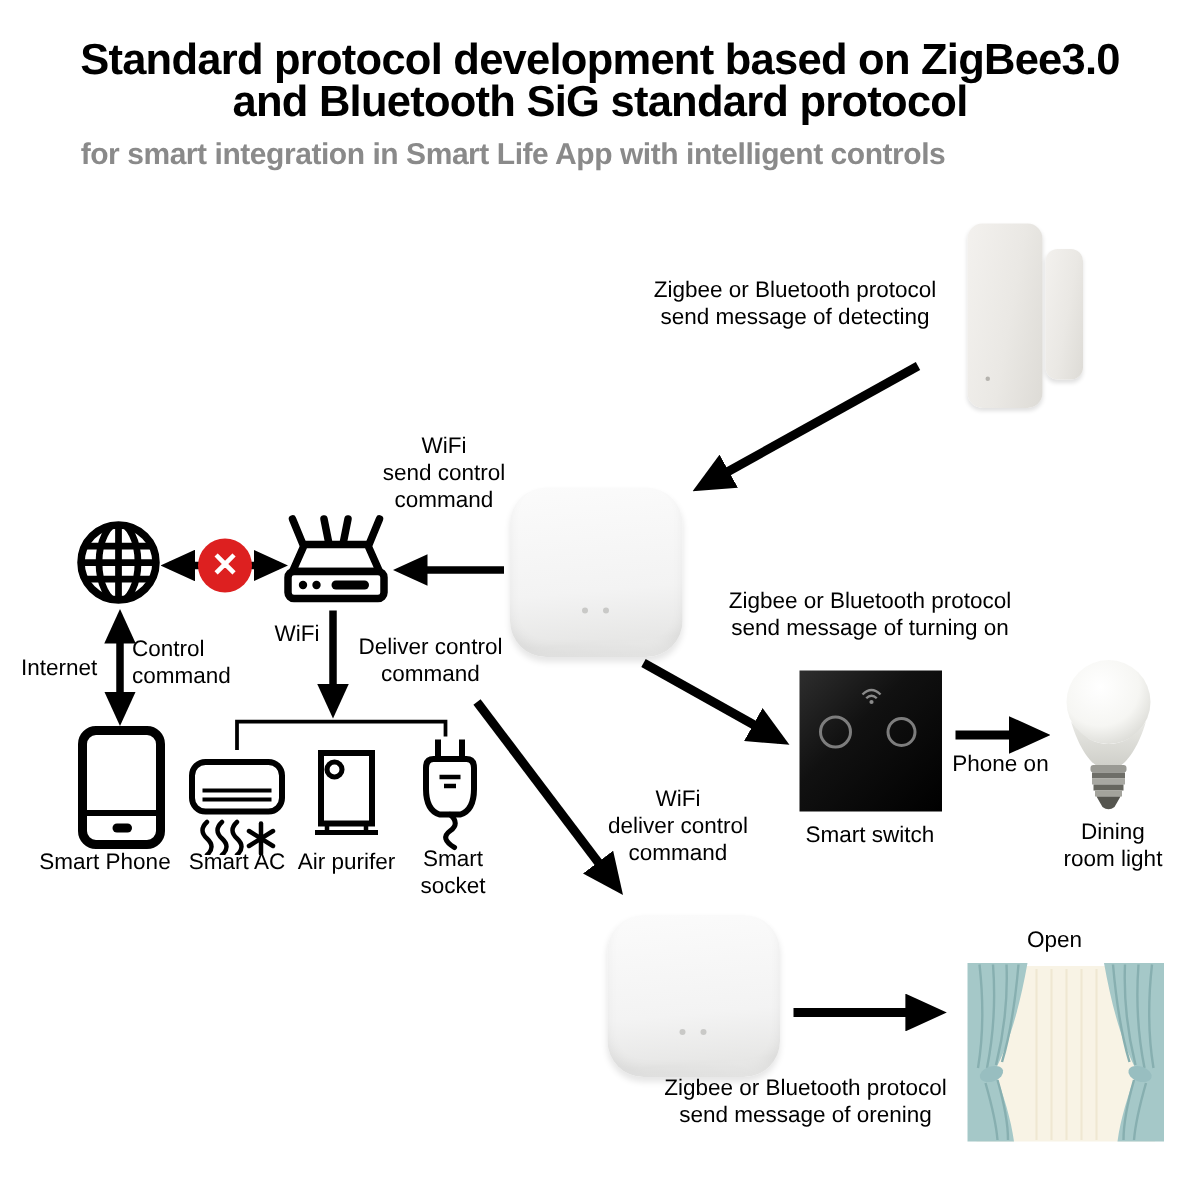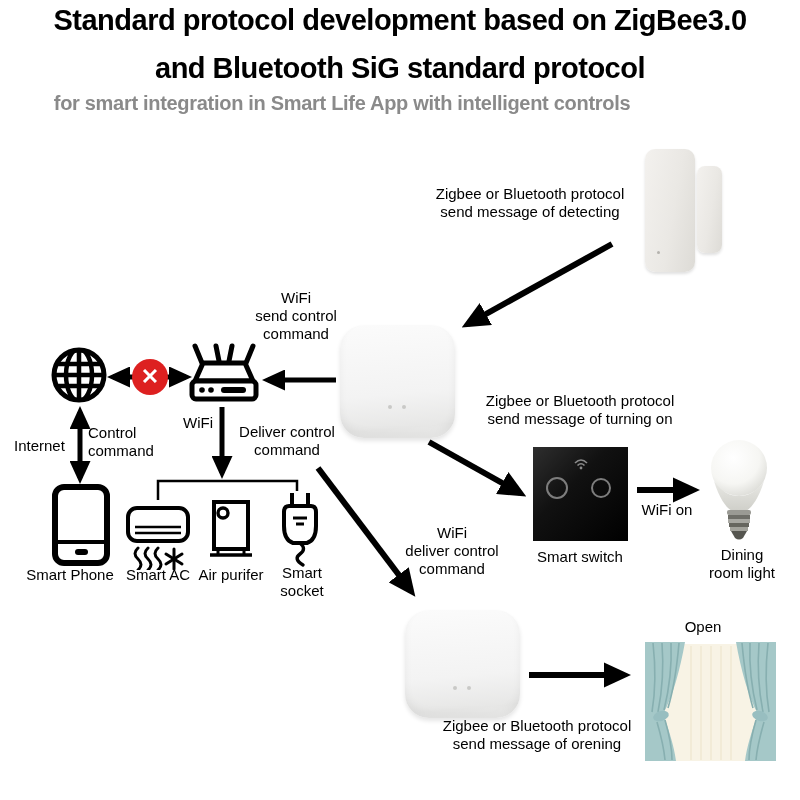--- a/index.html
+++ b/index.html
@@ -4,21 +4,21 @@
 <style>
   * { margin:0; padding:0; box-sizing:border-box; }
   html,body { background:#fff; }
   .canvas {
     position:relative; width:800px; height:800px; background:#ffffff;
     font-family:"Liberation Sans", sans-serif; color:#000; overflow:hidden;
   }
   
   .title { position:absolute; left:0; width:800px; text-align:center;
            font-weight:bold; font-size:29px; letter-spacing:-0.5px; }
-  .title1 { top:4px; }
+  .title1 { top:24px; }
   .title2 { top:52px; }
   .subtitle { position:absolute; top:92px; left:0; width:684px; text-align:center;
               font-weight:bold; font-size:20px; color:#8a8a8a; letter-spacing:-0.3px; }
   
   .ann, .lbl { position:absolute; font-size:15px; line-height:1.2; text-align:center; }
   .pre { white-space:pre-line; }
   .left { text-align:left; }
   
   .overlay { position:absolute; left:0; top:0; width:800px; height:800px; pointer-events:none; }
   
@@ -168,21 +168,21 @@
       <g stroke="#8a8a8a" stroke-width="1.6" fill="none">
         <path d="M2,5 Q8,-1 14,5"></path>
         <path d="M4.5,7.5 Q8,4 11.5,7.5"></path>
       </g>
       <circle cx="8" cy="10" r="1.4" fill="#8a8a8a"></circle>
     </svg>
     <div class="ring" style="left:13px; top:30px; width:22px; height:22px;"></div>
     <div class="ring" style="left:58px; top:31px; width:20px; height:20px;"></div>
   </div>
   <div class="lbl" style="left:524px; top:548px; width:112px;">Smart switch</div>
-  <div class="ann" style="left:632px; top:501px; width:70px;">WiFi on</div>
+  <div class="ann" style="left:632px; top:501px; width:70px;">Phone on</div>
 
   <svg class="icon" style="left:710px; top:439px;" width="60" height="102" viewBox="0 0 60 102">
     <defs>
       <radialGradient id="bulbG" cx="40%" cy="32%" r="75%">
         <stop offset="0%" stop-color="#ffffff"></stop>
         <stop offset="62%" stop-color="#f6f6f3"></stop>
         <stop offset="100%" stop-color="#d9d9d4"></stop>
       </radialGradient>
       <linearGradient id="neckG" x1="0" y1="0" x2="0" y2="1">
         <stop offset="0%" stop-color="#e9e9e5"></stop>

